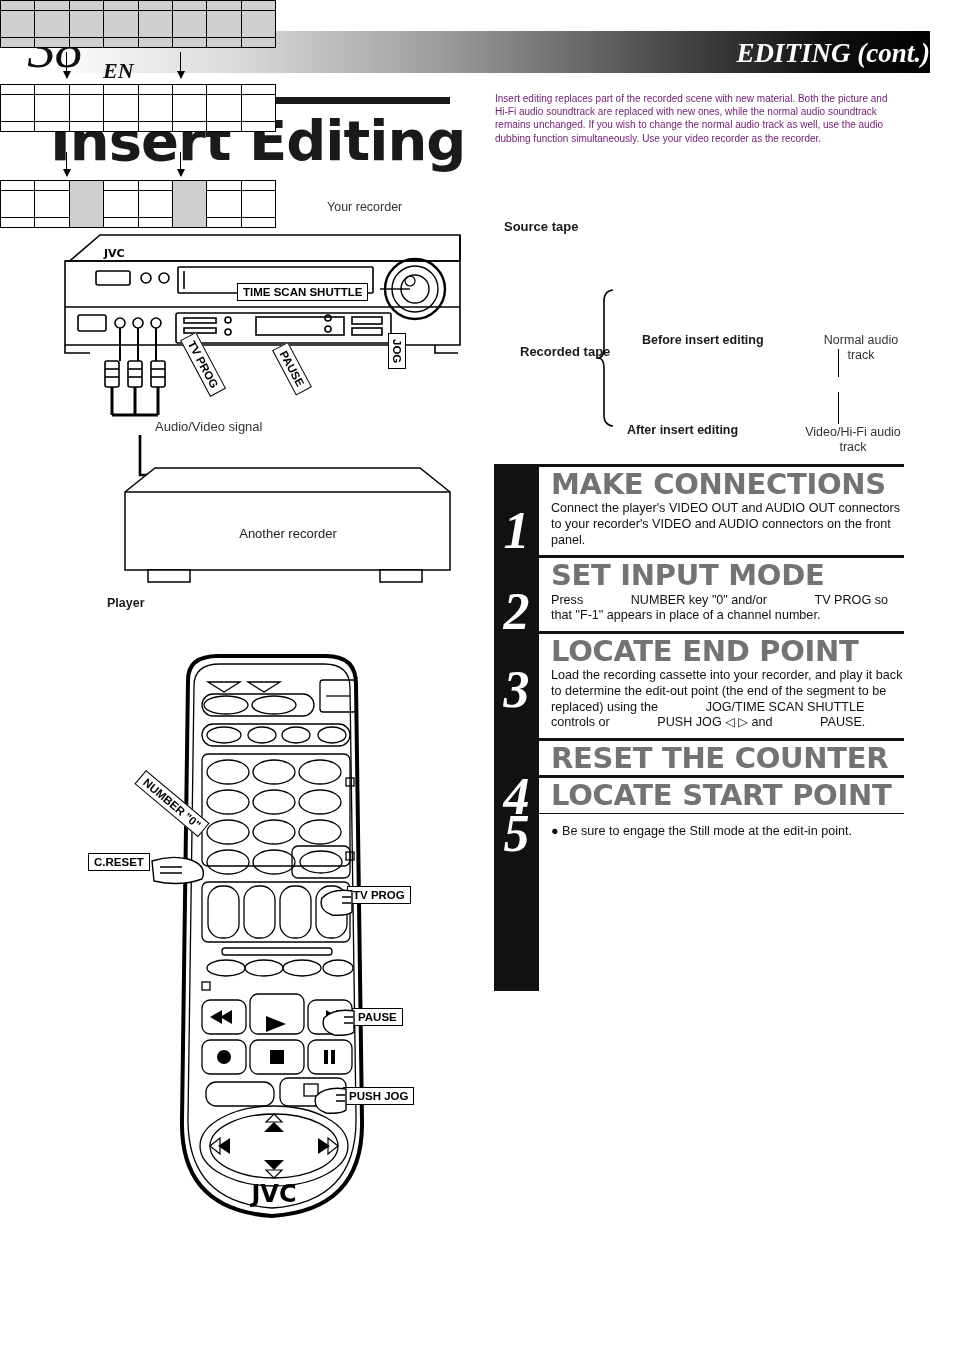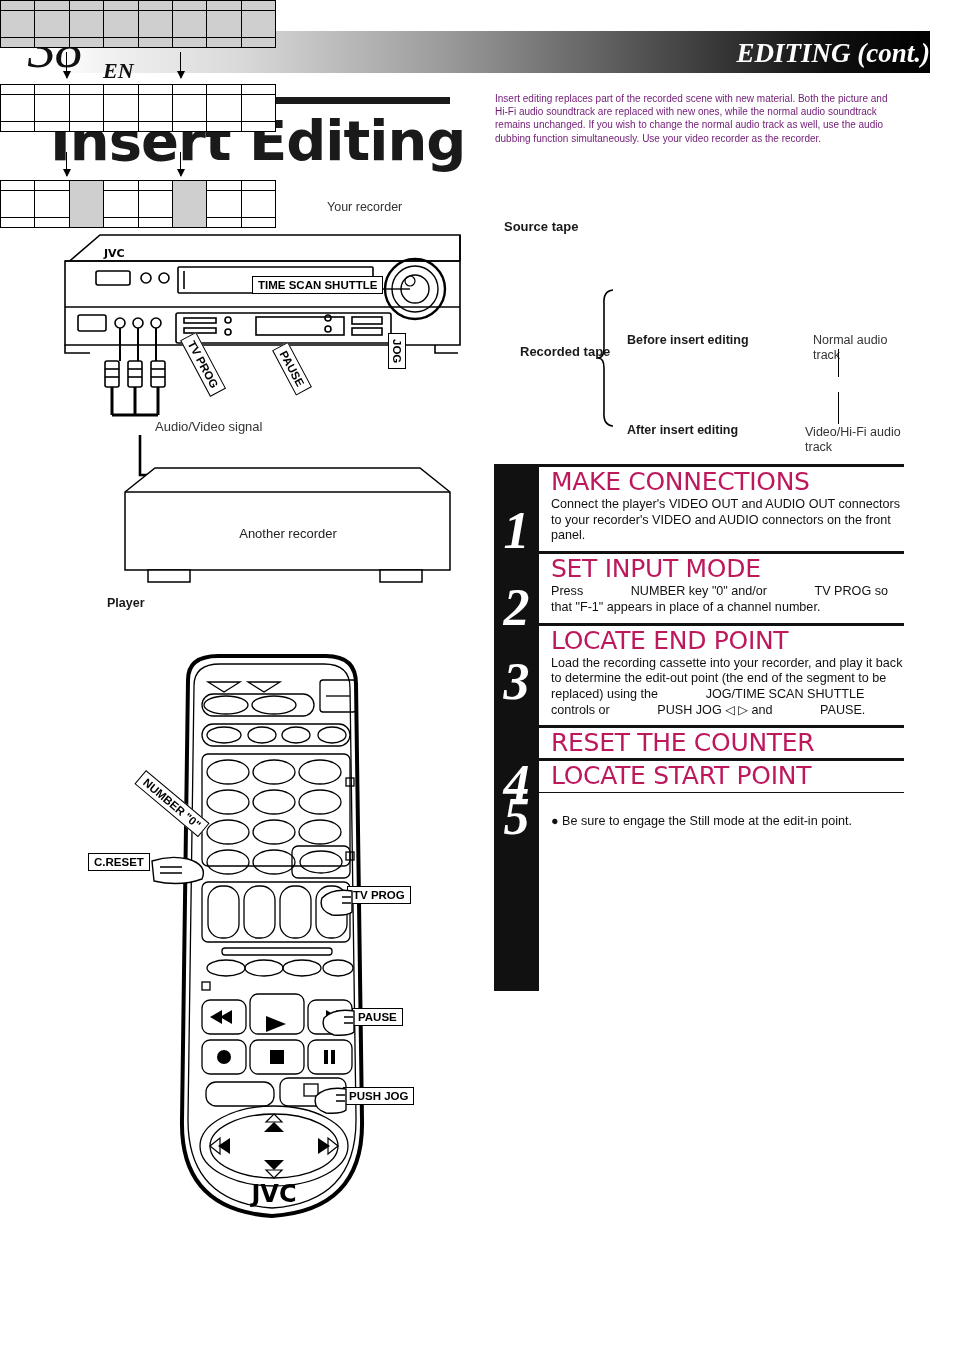--- a/index.html
+++ b/index.html
@@ -15,21 +15,21 @@
   #page-lang{left:103px;top:50px;font-family:"Liberation Serif",serif;font-style:italic;
      font-weight:700;font-size:22px;color:#111;margin-top:8px;}
   #header-title{right:24px;top:38px;font-family:"Liberation Serif",serif;font-style:italic;
      font-weight:700;font-size:27px;color:#ffffff;white-space:nowrap;}
 
   
   #title-rule{left:52px;top:97px;width:398px;height:7px;background:#1a1a1a;}
   #page-title{left:50px;top:108px;font-size:56px;font-weight:700;letter-spacing:-1px;
      color:#1a1a1a;font-family:"DejaVu Sans",sans-serif;}
 
-  .lbl{position:absolute;font-size:12.5px;color:#1a1a1a;white-space:nowrap;}
+  .lbl{position:absolute;font-size:12.5px;color:#1a1a1a;white-space:nowrap;text-align:center;}
   .lbl.b{font-weight:700;}
   .lbl.g{color:#333;}
 
   
   #vcr-wrap{left:60px;top:215px;width:415px;height:150px;}
   #remote-wrap{left:140px;top:650px;width:260px;height:590px;}
   #player-wrap{left:100px;top:430px;width:360px;height:165px;}
 
   
   #tape-diagram{left:610px;top:205px;width:276px;height:225px;}
@@ -46,28 +46,28 @@
      border-left:4.5px solid transparent;border-right:4.5px solid transparent;border-top:8px solid #000;}
   .leader{position:absolute;width:0;border-left:1.3px solid #000;}
 
   #brace{left:597px;top:288px;width:18px;height:140px;}
 
   
   #steps{position:absolute;left:494px;top:464px;width:410px;}
   #step-strip{position:absolute;left:0;top:0;width:45px;height:527px;background:#111;}
   .step{position:relative;margin-left:45px;padding-left:12px;border-top:3px solid #111;}
   .step:first-of-type{border-top:3px solid #111;}
-  .step-title{font-size:25px;font-weight:400;letter-spacing:-0.3px;color:#be185d;
+  .step-title{font-size:29px;font-weight:700;letter-spacing:-0.3px;color:#737373;
      line-height:1.05;margin:2px 0 2px 0;font-family:"DejaVu Sans",sans-serif;}
   .step-body{font-size:12.6px;line-height:1.24;color:#111;margin:0 0 7px 0;}
   .step-body b{font-weight:400;padding-left:44px;}
   .step-num{position:absolute;width:45px;text-align:center;color:#fff;
      font-family:"Liberation Serif",serif;font-style:italic;font-weight:700;font-size:52px;line-height:52px;}
   #step-note{margin-left:45px;padding-left:12px;border-top:1.6px solid #111;
-     font-size:12.6px;line-height:1.3;padding-top:20px;}
+     font-size:12.6px;line-height:1.3;padding-top:9px;}
 
   
   #intro{left:495px;top:92px;width:406px;font-size:10px;line-height:1.32;color:#701a75;}
 
   
   .callout{position:absolute;border:1.7px solid #000;background:#fff;
      font-size:11.5px;font-weight:700;color:#000;padding:2px 5px;white-space:nowrap;}
   .callout.rot{transform-origin:left top;}
 </style>
 </head>
@@ -121,21 +121,21 @@
   </g>
   <text x="44" y="42" font-family="DejaVu Sans, sans-serif" font-size="11" font-weight="700" fill="#000">JVC</text>
 
   <g fill="none" stroke="#000" stroke-width="2">
     <path d="M60,113 L60,146"></path>
       <path d="M78,113 L78,146"></path>
       <path d="M96,113 L96,146"></path>
   </g>
 </svg>
 
-<div class="callout" style="left:237px;top:276px;margin-left:15px;">TIME SCAN SHUTTLE</div>
+<div class="callout" style="left:237px;top:283px;">TIME SCAN SHUTTLE</div>
 <div class="callout rot" style="left:196px;top:332px;transform:rotate(62deg);">TV PROG</div>
 <div class="callout rot" style="left:288px;top:342px;transform:rotate(62deg);">PAUSE</div>
 <div class="callout rot" style="left:406px;top:333px;transform:rotate(90deg);">JOG</div>
 
 <svg class="abs" style="left:95px;top:355px;width:120px;height:90px;" viewBox="0 0 120 90">
   <g fill="none" stroke="#000" stroke-width="1.6">
     <rect x="10" y="6" width="14" height="26" rx="2" fill="#fff"></rect>
     <rect x="33" y="6" width="14" height="26" rx="2" fill="#fff"></rect>
     <rect x="56" y="6" width="14" height="26" rx="2" fill="#fff"></rect>
     <line x1="10" y1="14" x2="24" y2="14"></line>
@@ -337,21 +337,21 @@
         <div class="cell fill"></div>
         <div class="cell"></div>
       <div class="cell"></div>
         <div class="cell fill"></div>
         <div class="cell"></div>
         <div class="cell"></div>
     </div>
   </div>
 </div>
 
-<div class="lbl b" style="left:627px;top:333px;font-size:12.5px;">Before insert editing</div>
+<div class="lbl b" style="left:642px;top:333px;font-size:12.5px;">Before insert editing</div>
 <div class="lbl b" style="left:627px;top:423px;font-size:12.5px;">After insert editing</div>
 <div class="lbl g" style="left:813px;top:333px;font-size:12.5px;line-height:1.18;width:96px;white-space:normal;">Normal audio track</div>
 <div class="lbl g" style="left:805px;top:425px;font-size:12.5px;line-height:1.18;width:96px;white-space:normal;">Video/Hi-Fi audio track</div>
 <div class="leader" style="left:838px;top:349px;height:28px;"></div>
 <div class="leader" style="left:838px;top:392px;height:32px;"></div>
 
 <div class="abs" id="intro">Insert editing replaces part of the recorded scene with new material. Both the picture and Hi-Fi audio soundtrack are replaced with new ones, while the normal audio soundtrack remains unchanged. If you wish to change the normal audio track as well, use the audio dubbing function simultaneously. Use your video recorder as the recorder.</div>
 
 <div id="steps">
   <div id="step-strip"></div>

